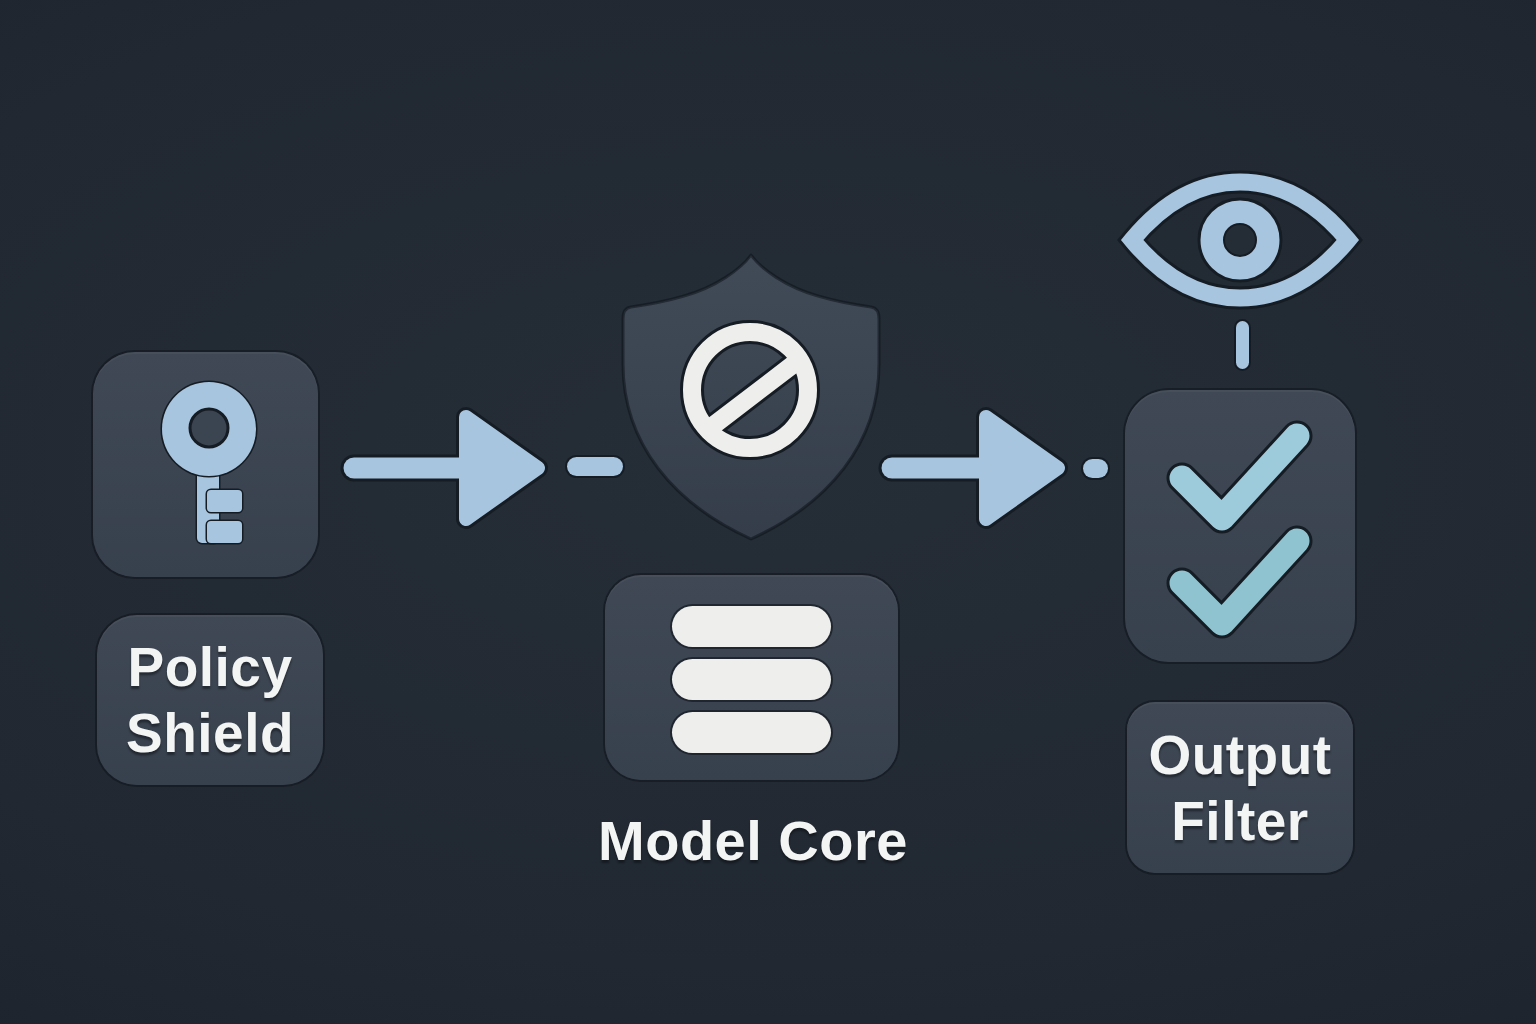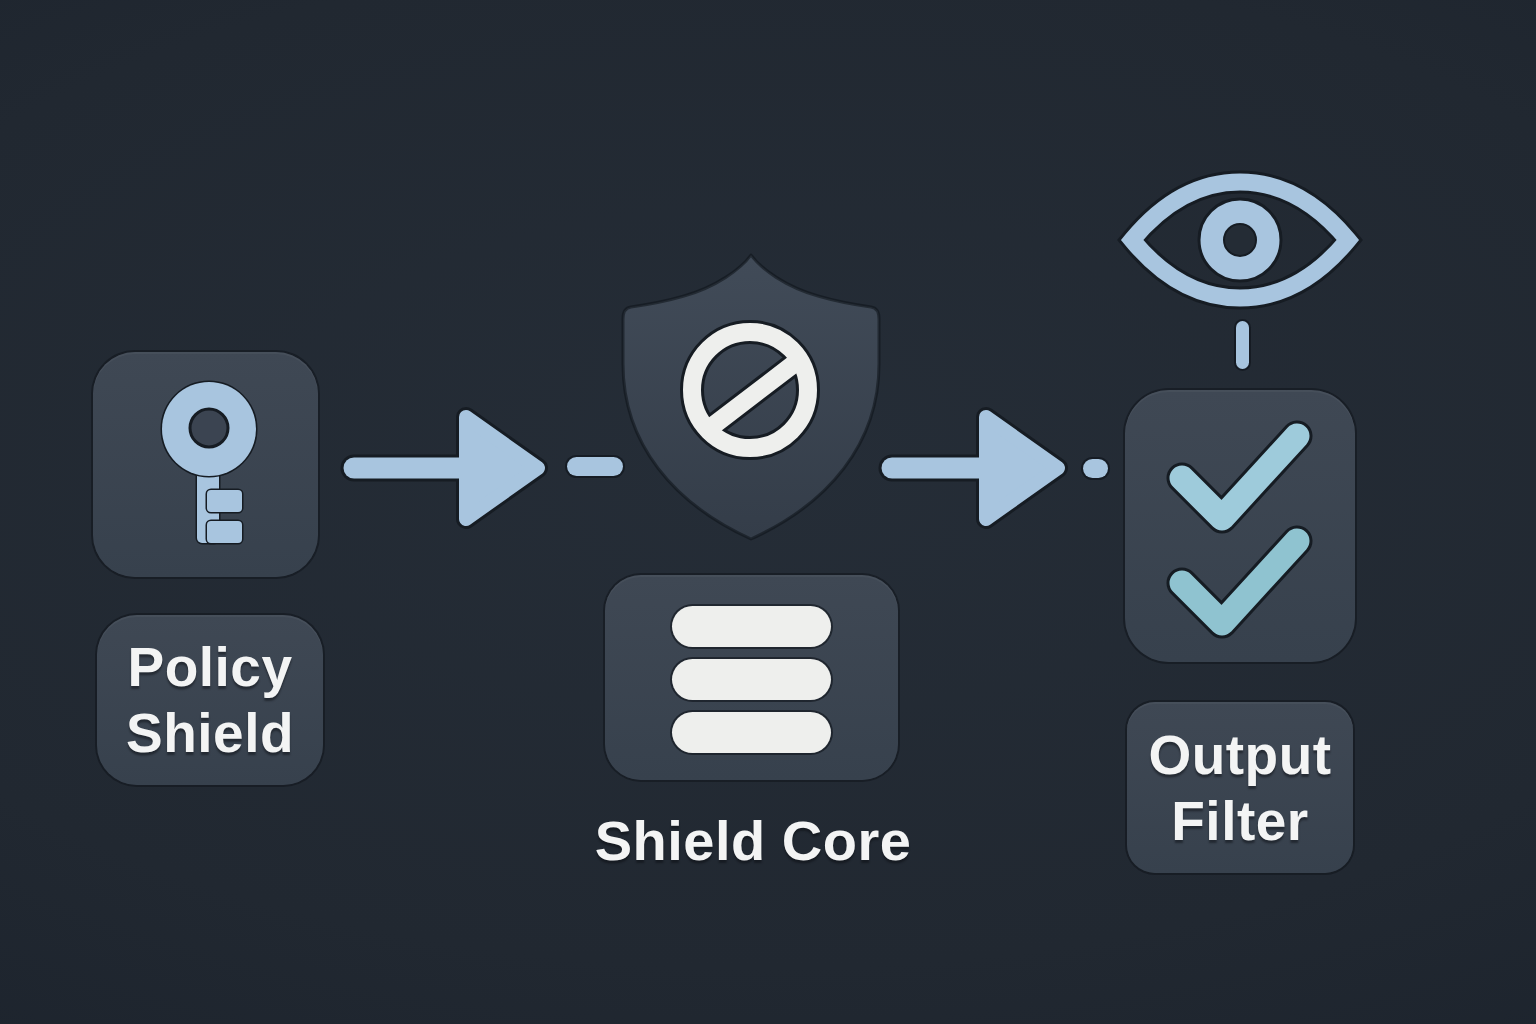--- a/index.html
+++ b/index.html
@@ -96,21 +96,21 @@
     <line x1="88" y1="176" x2="173" y2="111" stroke="var(--outline)" stroke-width="24" stroke-linecap="round"></line>
     <circle cx="128" cy="138" r="58" fill="none" stroke="var(--white)" stroke-width="18"></circle>
     <line x1="88" y1="176" x2="173" y2="111" stroke="var(--white)" stroke-width="18" stroke-linecap="round"></line>
   </svg>
   <div class="abs icon-card core-card" style="left:605px;top:575px;width:293px;height:205px;border-radius:36px;">
 
     <div class="bar"></div>
     <div class="bar"></div>
     <div class="bar"></div>
   </div>
-  <div class="abs core-label" style="left:553px;top:808px;width:400px;">Shield Core</div>
+  <div class="abs core-label" style="left:553px;top:808px;width:400px;">Model Core</div>
 
   <svg class="abs" style="left:880px;top:408px;" width="190" height="120" viewBox="0 0 190 120">
     <line x1="12" y1="60" x2="110" y2="60" stroke="var(--outline)" stroke-width="27" stroke-linecap="round"></line>
     <path d="M106 9 L178 60 L106 111 Z" fill="var(--outline)" stroke="var(--outline)" stroke-width="20" stroke-linejoin="round"></path>
     <line x1="12" y1="60" x2="110" y2="60" stroke="var(--blue)" stroke-width="21" stroke-linecap="round"></line>
     <path d="M106 9 L178 60 L106 111 Z" fill="var(--blue)" stroke="var(--blue)" stroke-width="14" stroke-linejoin="round"></path>
   </svg>
   <div class="abs dash" style="left:1083px;top:459px;width:25px;height:19px;"></div>
 
   <svg class="abs" style="left:1127px;top:172px;" width="226" height="136" viewBox="0 0 226 136">

